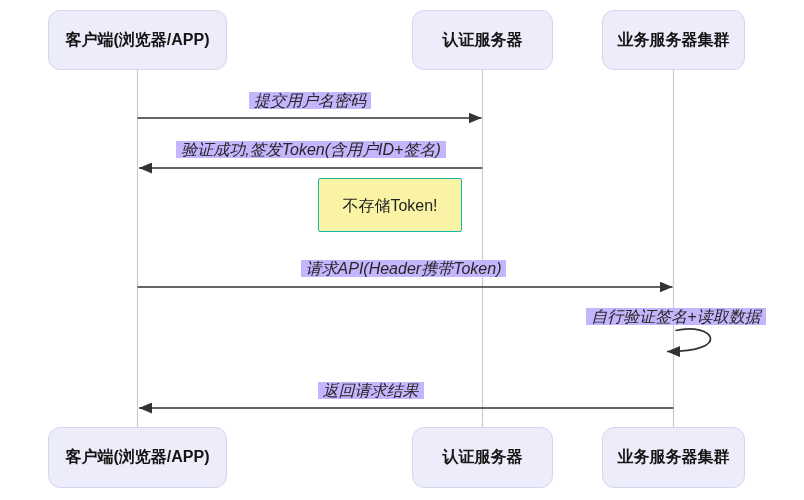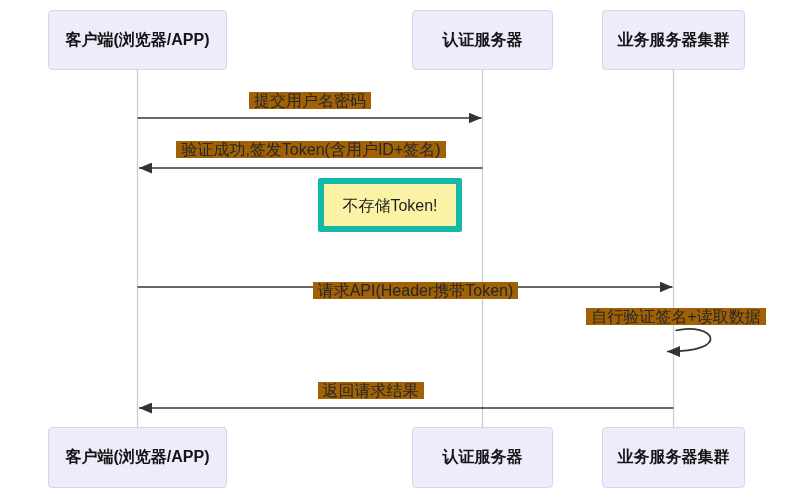--- a/index.html
+++ b/index.html
@@ -23,53 +23,54 @@
     width: 804px;
     height: 500px;
     z-index: 1;
   }
   .actor-box {
     position: absolute;
     box-sizing: border-box;
     height: 60px;
     background: #ececfb;
     border: 1px solid #d5d5ee;
-    border-radius: 4px;
+    border-radius: 12px;
     display: flex;
     align-items: center;
     justify-content: center;
     font-size: 16px;
     font-weight: 600;
     color: #141414;
     z-index: 3;
     white-space: nowrap;
   }
   .msg-label {
     position: absolute;
     text-align: center;
     font-size: 16px;
     font-weight: 500;
     color: #262626;
     z-index: 2;
     white-space: nowrap;
     line-height: 22px;
   }
   .msg-label .bg {
-    background: #a16207;
+    background: #c4b5fd;
     padding: 0 5px;
+    font-style: italic;
   }
   .note-box {
     position: absolute;
     box-sizing: border-box;
     left: 318px;
     top: 178px;
     width: 144px;
     height: 54px;
     background: #faf3a5;
-    border: 6px solid #14b8a6;
+    border: 1px solid #14b8a6;
     border-radius: 2px;
     display: flex;
     flex-direction: column;
     align-items: center;
     justify-content: center;
     font-size: 16px;
     font-weight: 500;
     line-height: 23px;
     color: #1f1f1f;
     z-index: 2;
@@ -106,21 +107,21 @@
   <div class="actor-box" style="left:48px;  top:427px; height:61px; width:179px;">客户端(浏览器/APP)</div>
   <div class="actor-box" style="left:412px; top:427px; height:61px; width:141px;">认证服务器</div>
   <div class="actor-box" style="left:602px; top:427px; height:61px; width:143px;">业务服务器集群</div>
 
   <div class="msg-label" style="left:137px; top:90px;  width:346px;">
     <span class="bg">提交用户名密码</span>
   </div>
   <div class="msg-label" style="left:137px; top:139px; width:348px;">
     <span class="bg">验证成功,签发Token(含用户ID+签名)</span>
   </div>
-  <div class="msg-label" style="left:147px; top:258px; width:537px;margin-top:22px;">
+  <div class="msg-label" style="left:135px; top:258px; width:537px;">
     <span class="bg">请求API(Header携带Token)</span>
   </div>
   <div class="msg-label" style="left:559px; top:306px; width:234px;">
     <span class="bg">自行验证签名+读取数据</span>
   </div>
   <div class="msg-label" style="left:137px; top:380px; width:467px;">
     <span class="bg">返回请求结果</span>
   </div>
 
   <div class="note-box">

